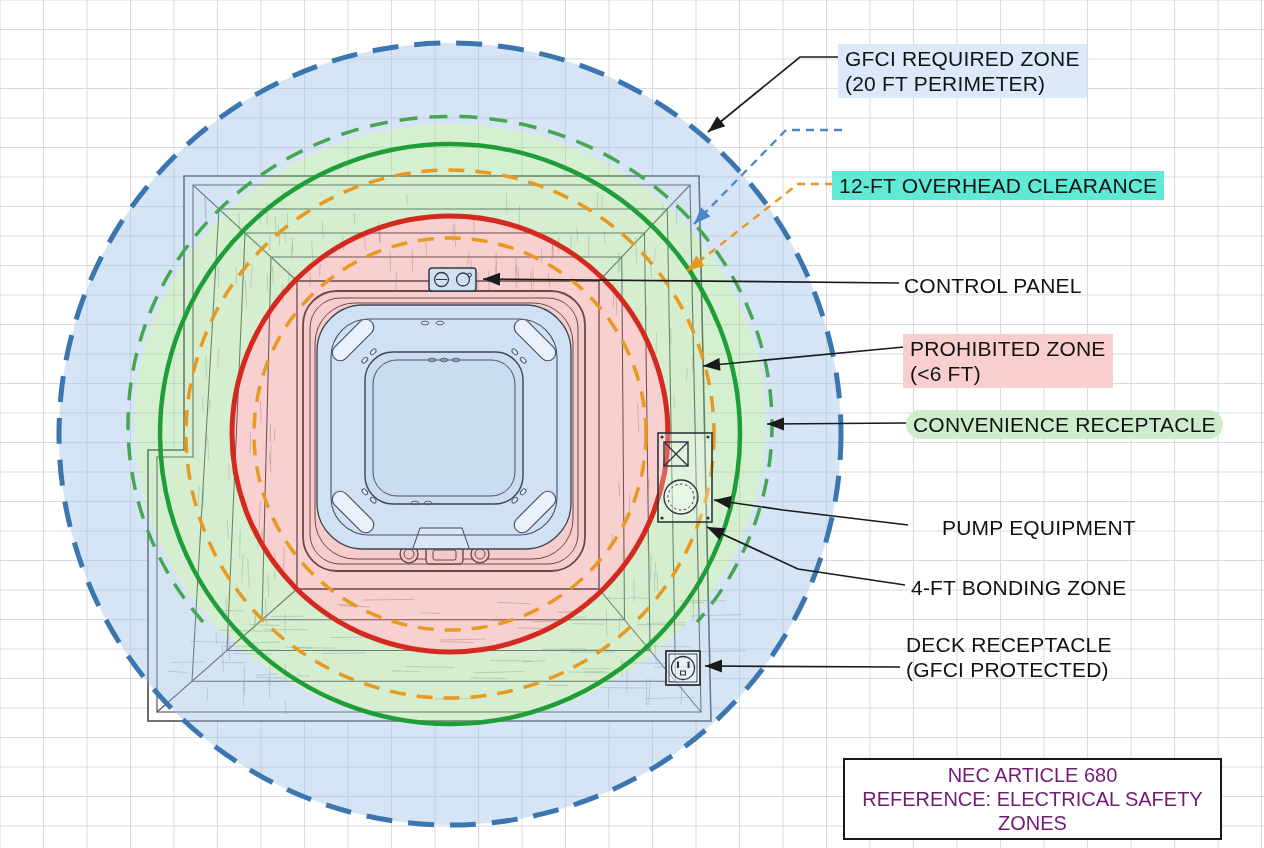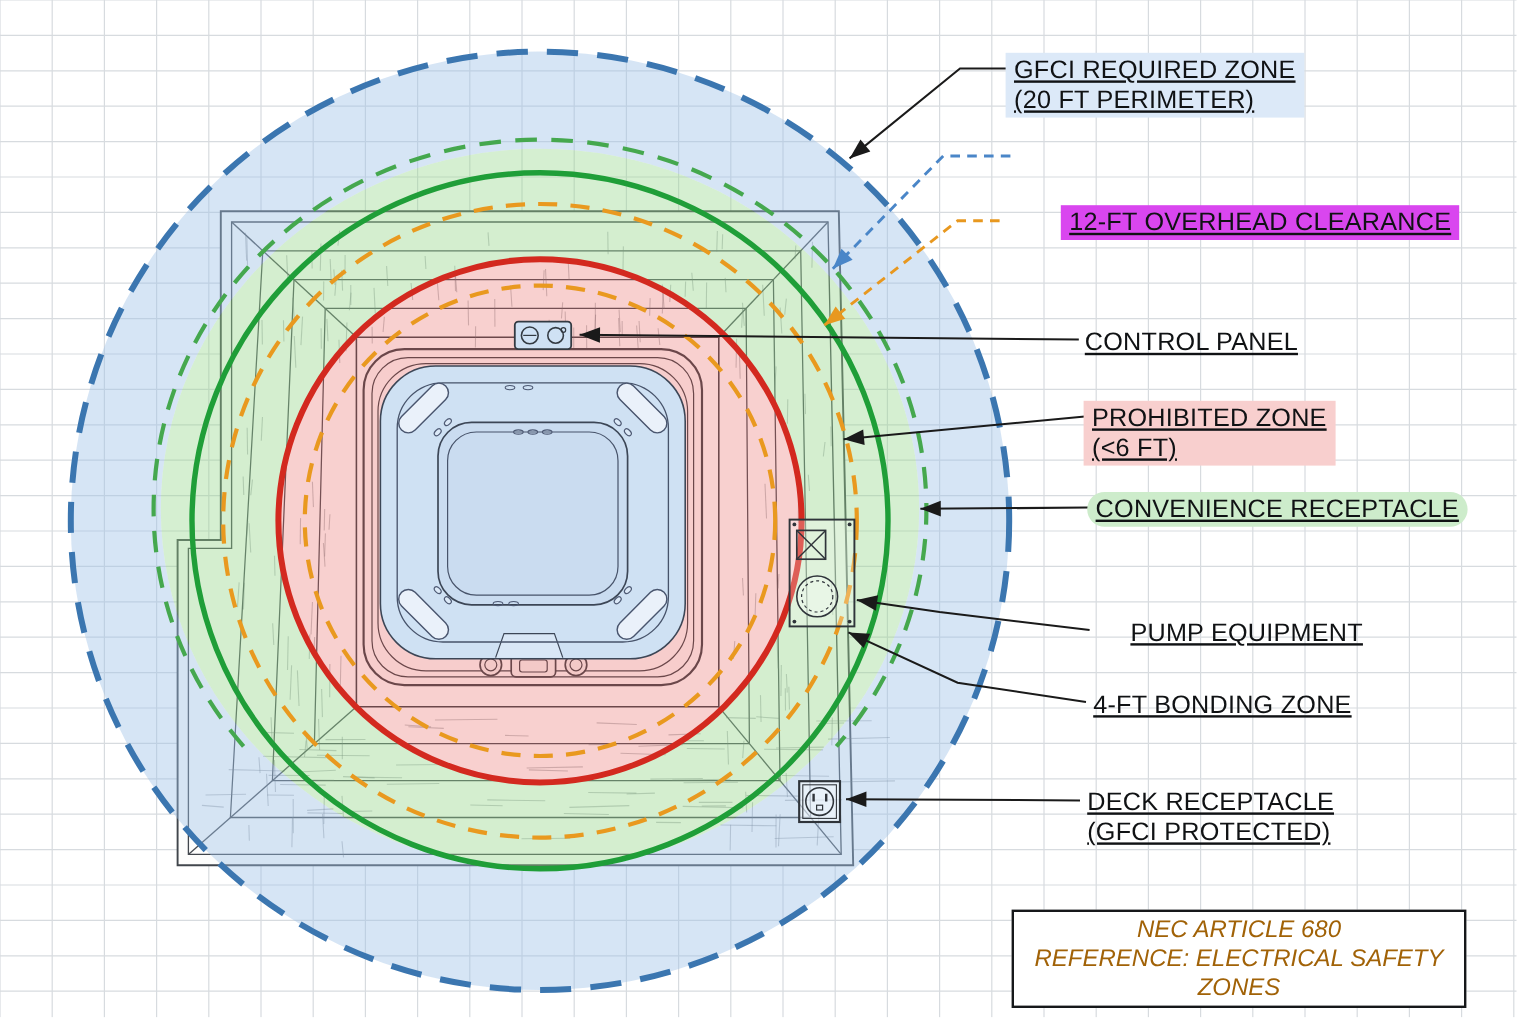--- a/index.html
+++ b/index.html
@@ -1,24 +1,24 @@
 <!DOCTYPE html>
 <html><head>
 <meta charset="utf-8">
 <style>
   html,body{margin:0;padding:0;background:#ffffff;}
   #wrap{position:relative;width:1264px;height:848px;overflow:hidden;background:#ffffff;
         font-family:"Liberation Sans",sans-serif;}
   #scene{position:absolute;left:0;top:0;}
   .lbl{position:absolute;padding:2px 7px;font-size:21px;line-height:25px;color:#101214;
        white-space:nowrap;letter-spacing:0.2px;}
-  .lbl .ln{display:block;text-decoration:underline;}
+  .lbl .ln{display:block;}
   .titlebox{position:absolute;left:843px;top:758px;width:375px;border:2px solid #16181a;
             background:#ffffff;text-align:center;font-size:20px;line-height:24px;
-            padding:3px 0;color:#a16207;font-style:italic;}
+            padding:3px 0;color:#701a75;}
 </style>
 </head>
 <body>
 
 <div id="wrap">
   <svg id="scene" width="1264" height="848" viewBox="0 0 1264 848">
       <g>
         <line x1="0" y1="0" x2="0" y2="848" stroke="#d7dbdf" stroke-width="1"></line>
         <line x1="43.5" y1="0" x2="43.5" y2="848" stroke="#d7dbdf" stroke-width="1"></line>
         <line x1="87" y1="0" x2="87" y2="848" stroke="#d7dbdf" stroke-width="1"></line>
@@ -411,40 +411,40 @@
       <g>
         <polyline points="900,667 705,666" fill="none" stroke="#1a1a1a" stroke-width="1.7"></polyline>
         <polygon points="705,666 721.9664435722285,672.5870928724581 722.0331093622962,659.5872638092575" fill="#1a1a1a"></polygon>
       </g>
     </svg>
 
   <div class="lbl" style="left: 838px; top: 44px; background: rgb(220, 233, 248);">
     <span class="ln">GFCI REQUIRED ZONE</span>
     <span class="ln">(20 FT PERIMETER)</span>
   </div>
-  <div class="lbl" style="left: 884px; top: 171px; background: #d946ef; text-align: center;">
+  <div class="lbl" style="left: 832px; top: 171px; background: #5eead4; text-align: center;">
     <span class="ln">12-FT OVERHEAD CLEARANCE</span>
   </div>
   <div class="lbl" style="left: 897px; top: 271px;">
     <span class="ln">CONTROL PANEL</span>
   </div>
   <div class="lbl" style="left: 903px; top: 334px; background: rgb(248, 207, 206);">
     <span class="ln">PROHIBITED ZONE</span>
     <span class="ln">(&lt;6 FT)</span>
   </div>
   <div class="lbl" style="left: 906px; top: 410px; background: rgb(205, 236, 203); border-radius: 27px;">
     <span class="ln">CONVENIENCE RECEPTACLE</span>
   </div>
   <div class="lbl" style="left: 907px; top: 513px; margin-left: 28px;">
     <span class="ln">PUMP EQUIPMENT</span>
   </div>
   <div class="lbl" style="left: 904px; top: 573px;">
     <span class="ln">4-FT BONDING ZONE</span>
   </div>
-  <div class="lbl" style="left: 899px; top: 654px;">
+  <div class="lbl" style="left: 899px; top: 630px;">
     <span class="ln">DECK RECEPTACLE</span>
     <span class="ln">(GFCI PROTECTED)</span>
   </div>
 
   <div class="titlebox">
     <div>NEC ARTICLE 680</div>
     <div>REFERENCE: ELECTRICAL SAFETY ZONES</div>
   </div>
 </div>
 

